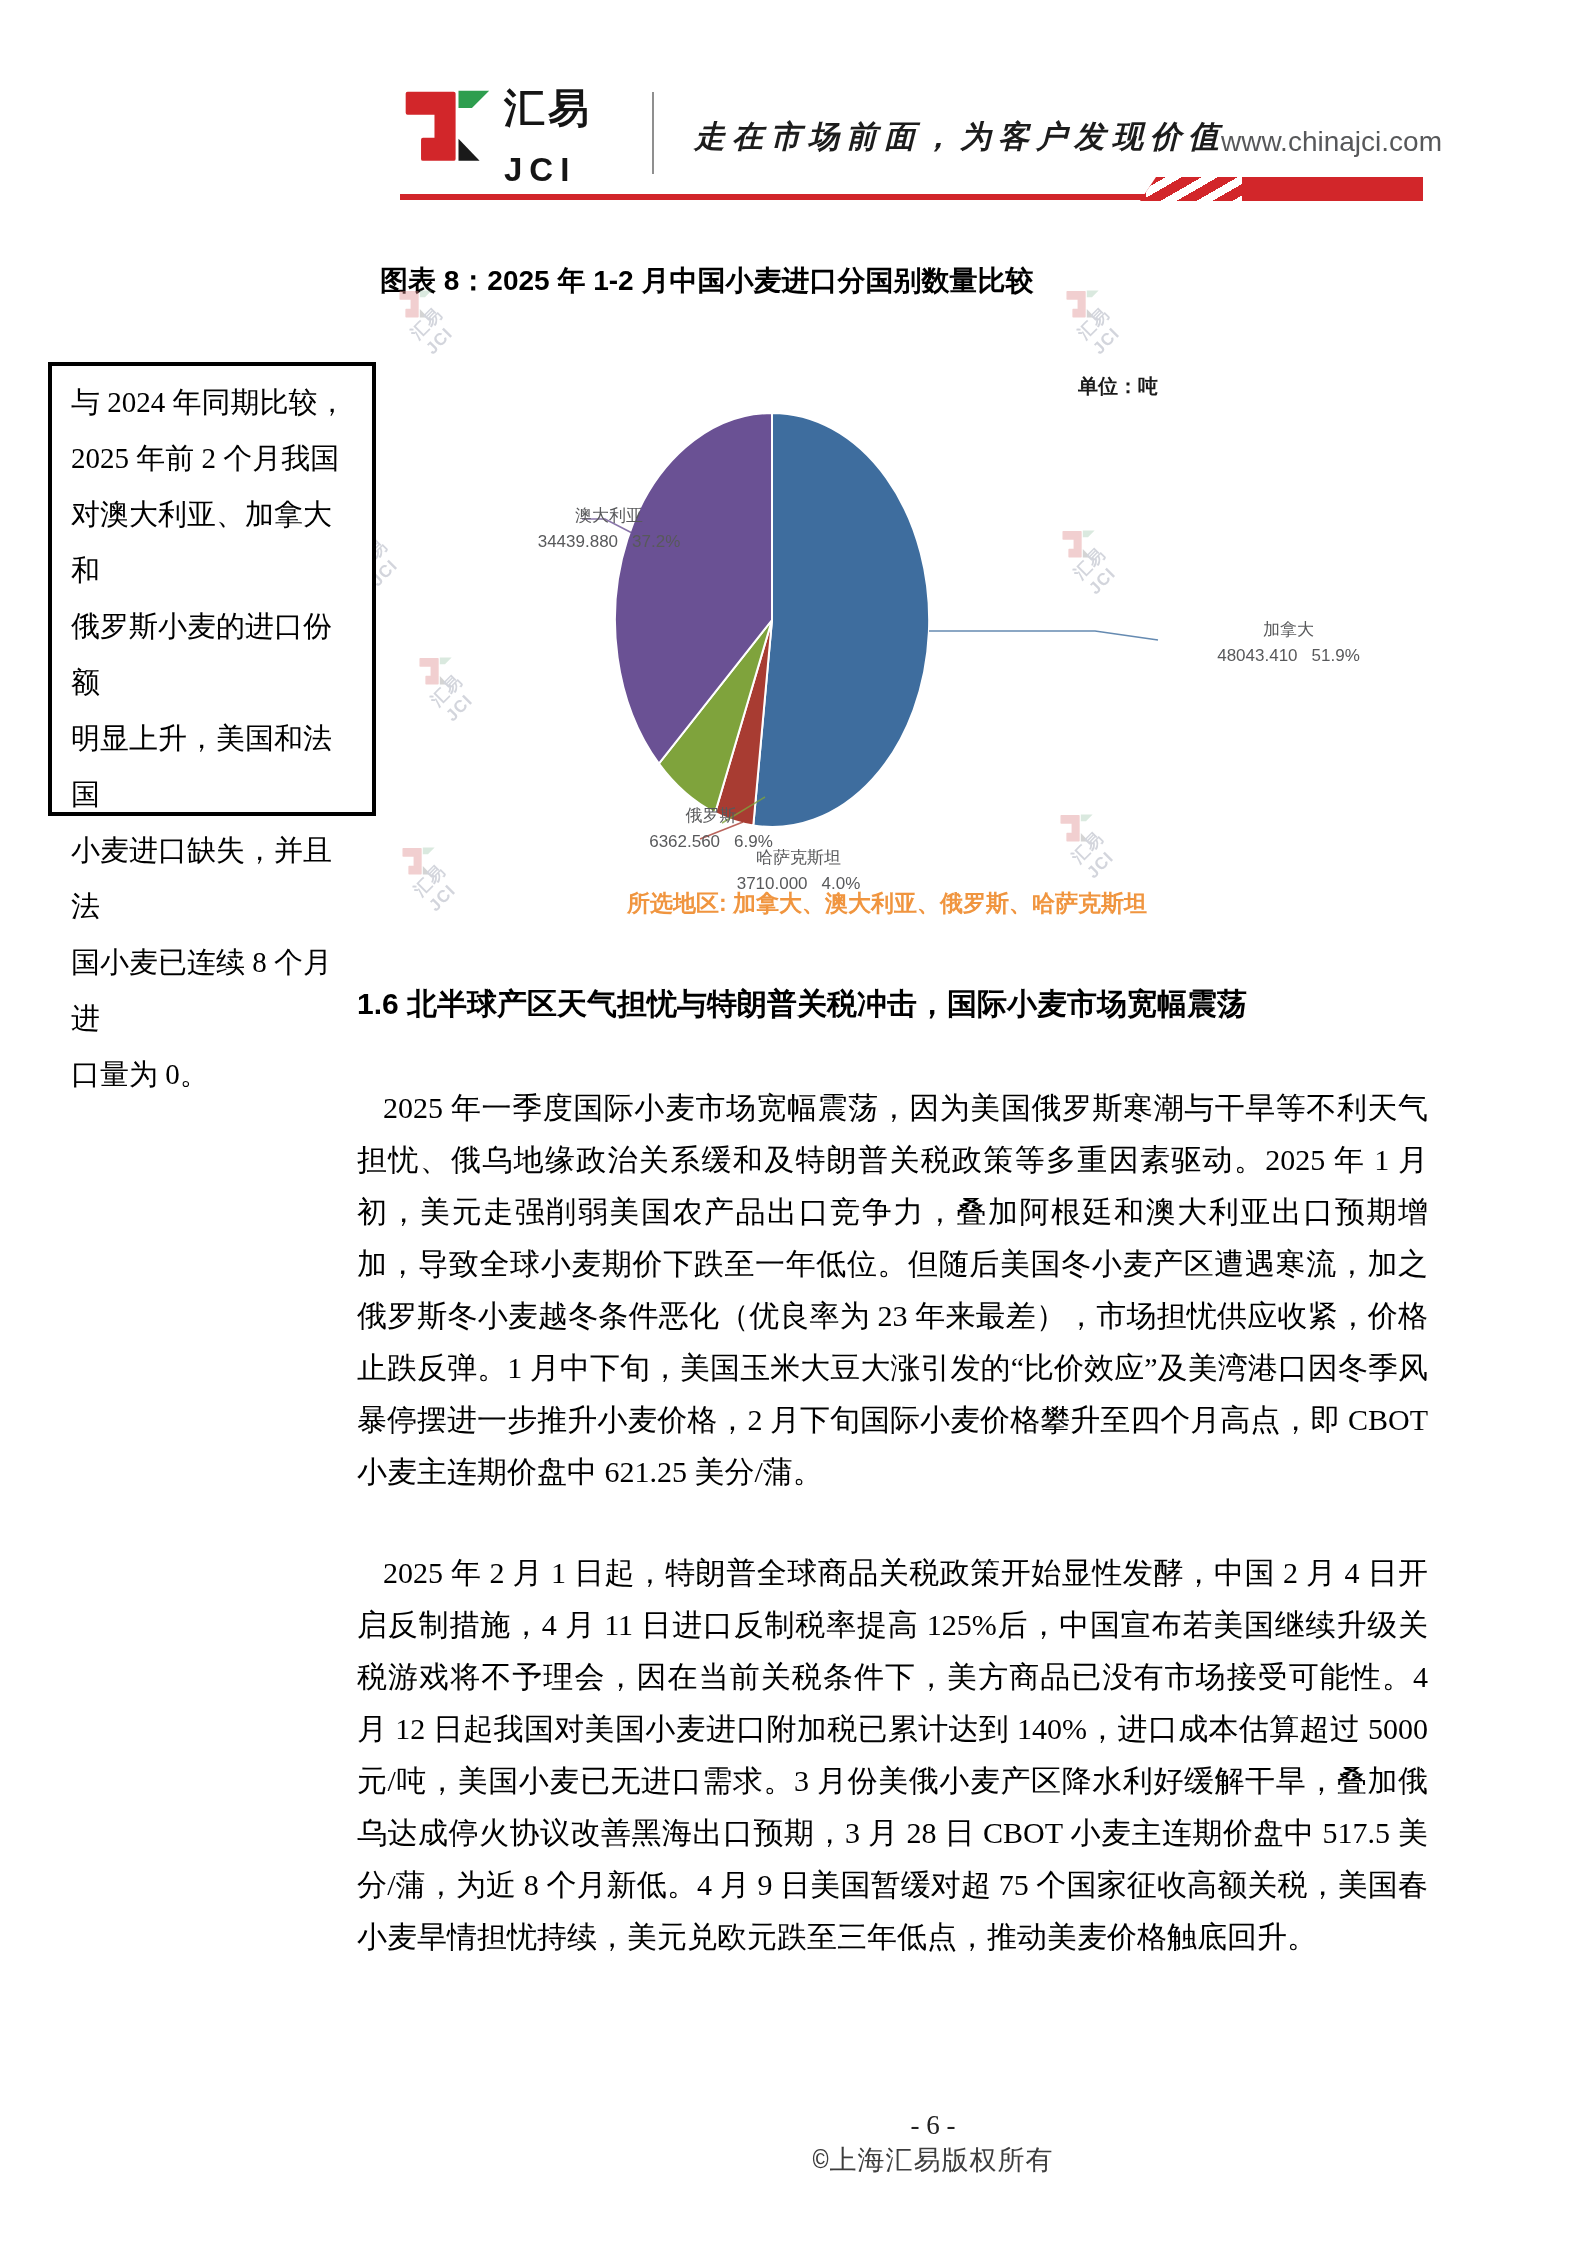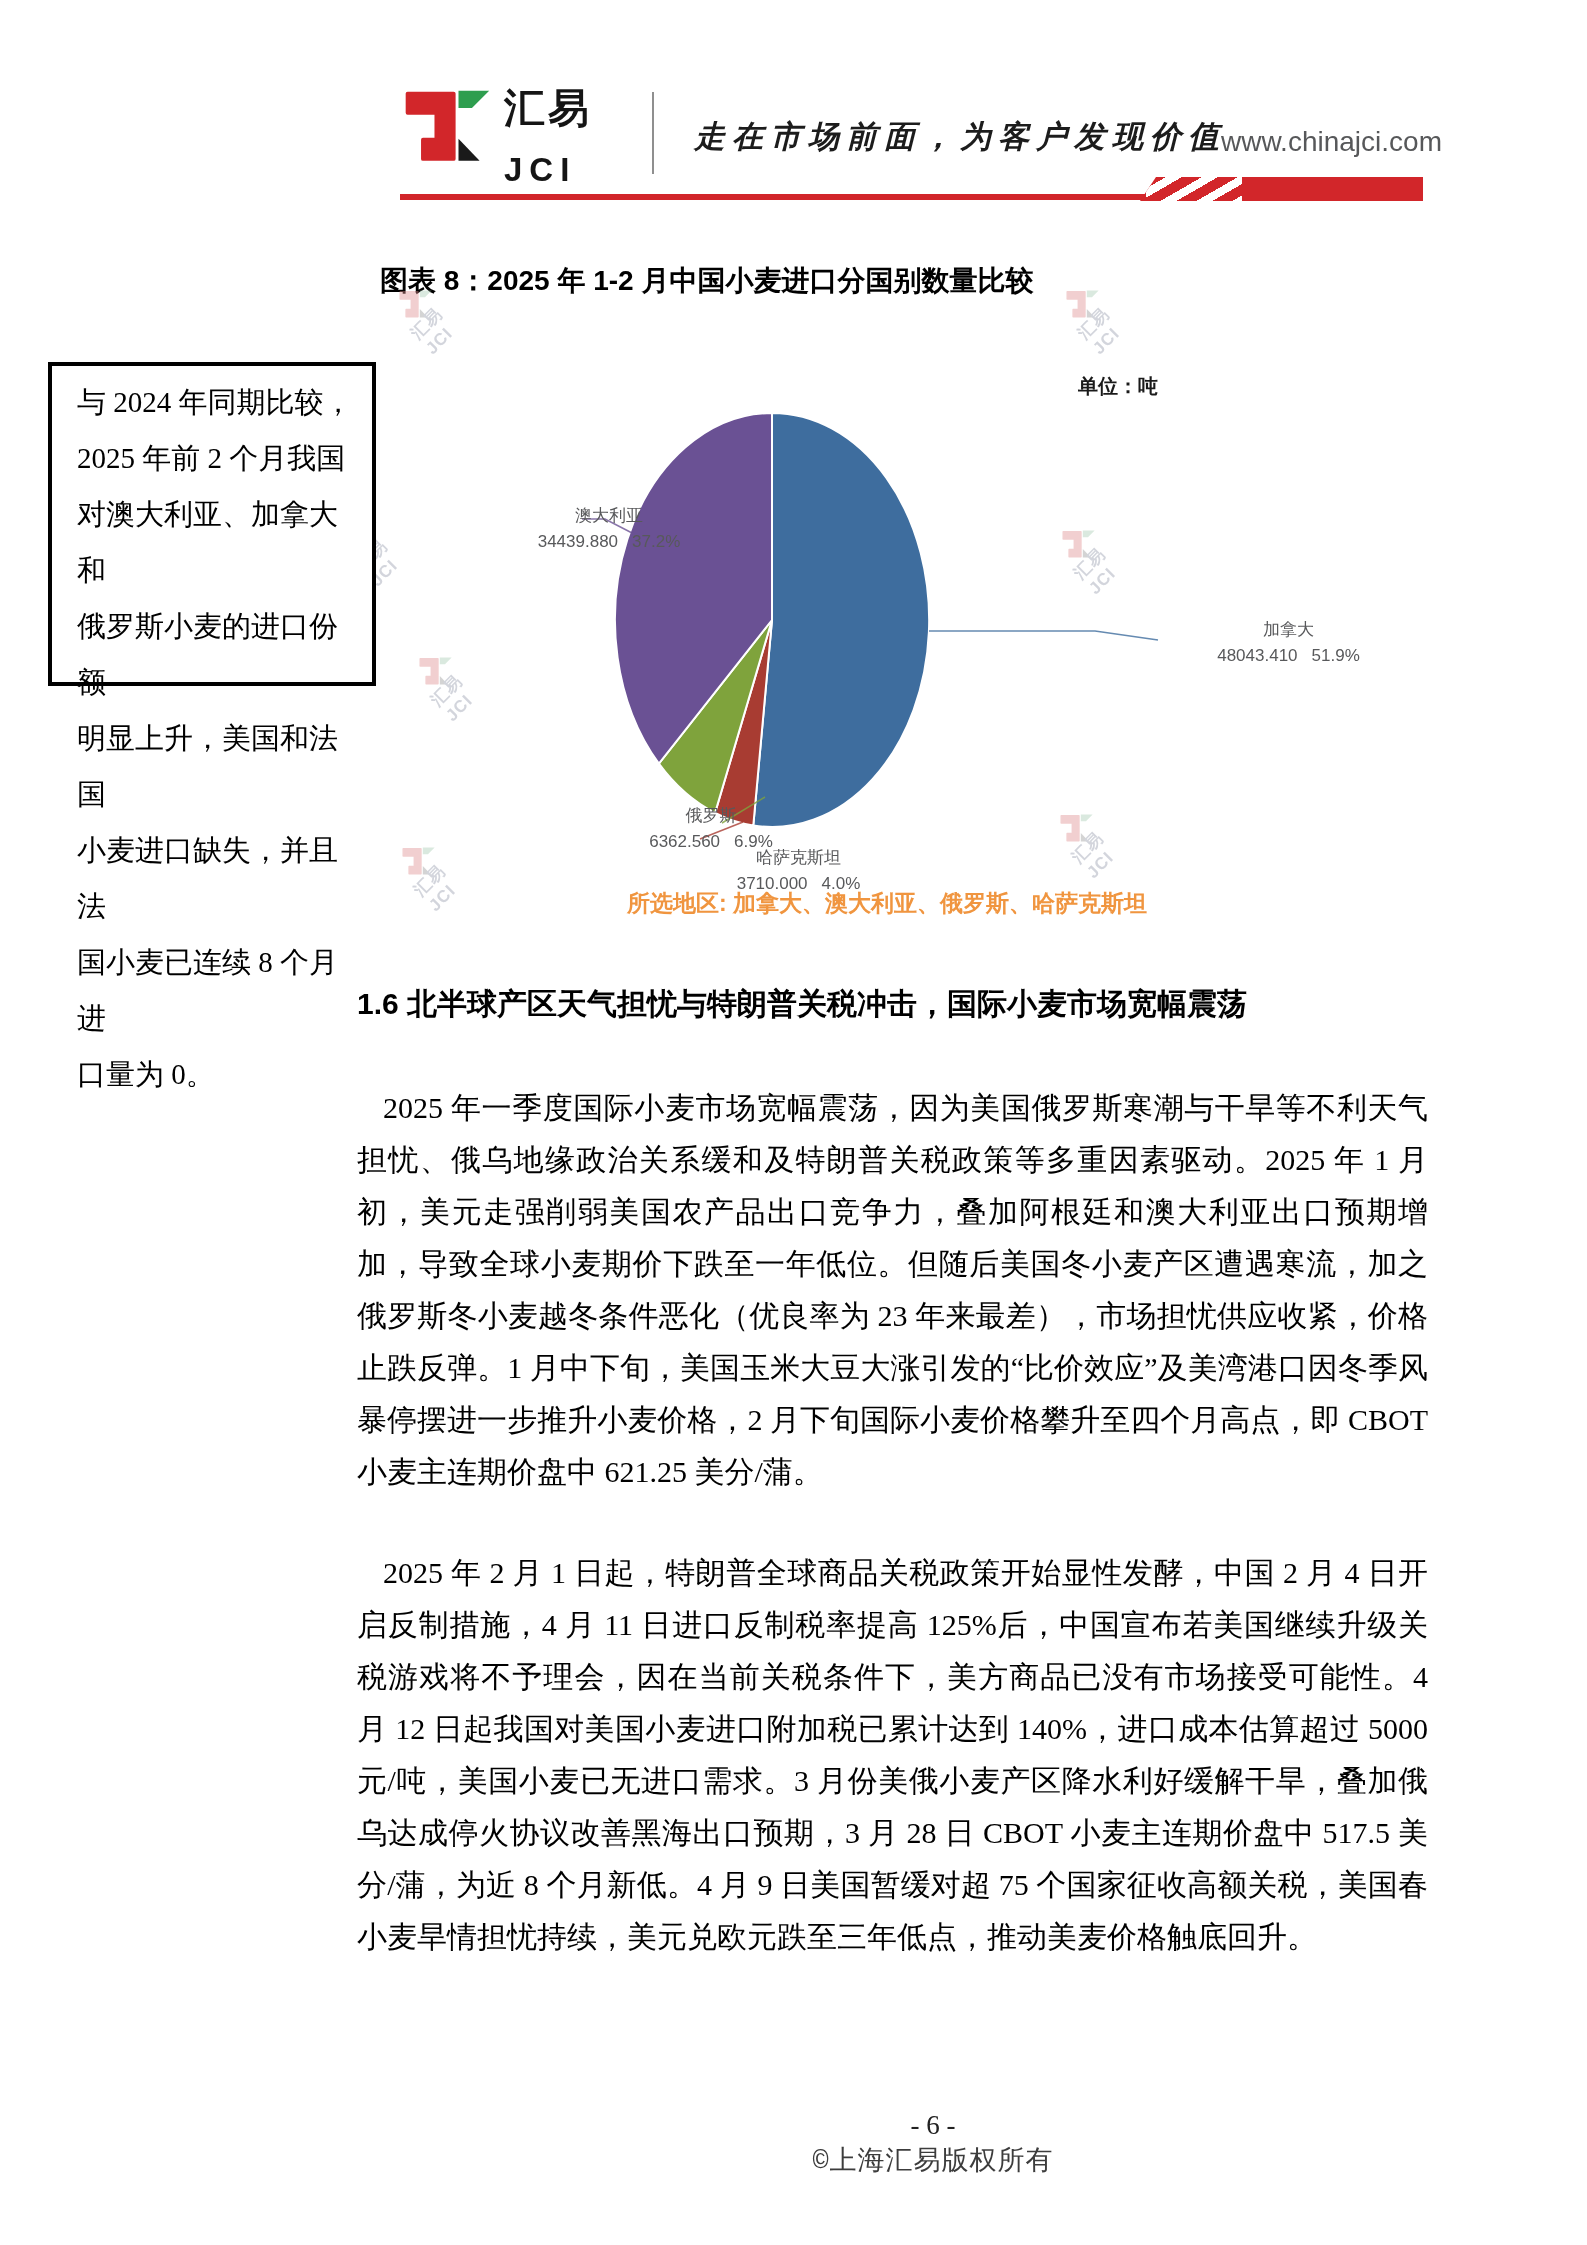--- a/index.html
+++ b/index.html
@@ -25,21 +25,21 @@
   .chart-title{position:absolute;left:0;right:0;top:40px;text-align:center;font-family:"Liberation Sans",sans-serif;font-size:28px;color:#58595b;white-space:nowrap;}
   .chart-unit{position:absolute;right:242px;top:93px;font-family:"Liberation Sans",sans-serif;font-size:20px;font-weight:bold;color:#1a1a1a;}
   .pie-svg{position:absolute;left:0;top:0;width:1080px;height:645px;}
   .plabel{position:absolute;text-align:center;font-family:"Liberation Sans",sans-serif;font-size:17px;color:#58595b;line-height:26px;white-space:nowrap;margin-left:48px;}
   .pl-val .gap{margin-left:14px;}
   .chart-note{position:absolute;left:0;right:0;top:608px;text-align:center;padding-left:54px;font-family:"Liberation Sans",sans-serif;font-size:23px;font-weight:bold;color:#f0953f;}
   .wm{position:absolute;opacity:.42;pointer-events:none;width:90px;height:80px;}
   .wm svg{width:40px;height:37px;}
   .wmt{position:absolute;left:26px;top:34px;font-family:"Liberation Sans",sans-serif;font-weight:bold;font-size:17px;letter-spacing:1px;color:#979dae;transform:rotate(-45deg);transform-origin:left center;display:inline-block;}
   
-  .sidebox{position:absolute;left:48px;top:362px;width:328px;height:324px;border:4px solid #000;box-sizing:border-box;background:#fff;padding-left:6px;}
+  .sidebox{position:absolute;left:48px;top:362px;width:328px;height:454px;border:4px solid #000;box-sizing:border-box;background:#fff;}
   .side-text{margin:8px 12px 0 19px;font-size:29px;line-height:56px;color:#000;white-space:pre-line;}
   
   .content{position:absolute;left:357px;top:986px;width:1071px;}
   .sec-heading{margin:0;text-align:left;font-family:"Liberation Sans",sans-serif;font-weight:bold;font-size:30px;line-height:36px;color:#000;white-space:nowrap;}
   .content p{margin:0;font-size:30px;line-height:52px;text-align:justify;text-indent:26px;color:#000;}
   .content p.p1{margin-top:60px;}
   .content p.p2{margin-top:49px;}
   
   .page-num{position:absolute;left:933px;top:2110px;transform:translateX(-50%);font-size:27px;color:#222;white-space:nowrap;}
   .copyright{position:absolute;left:933px;top:2142px;transform:translateX(-50%);font-size:27px;color:#3c3c3c;letter-spacing:1px;white-space:nowrap;font-family:Liberation Mono, monospace;}

